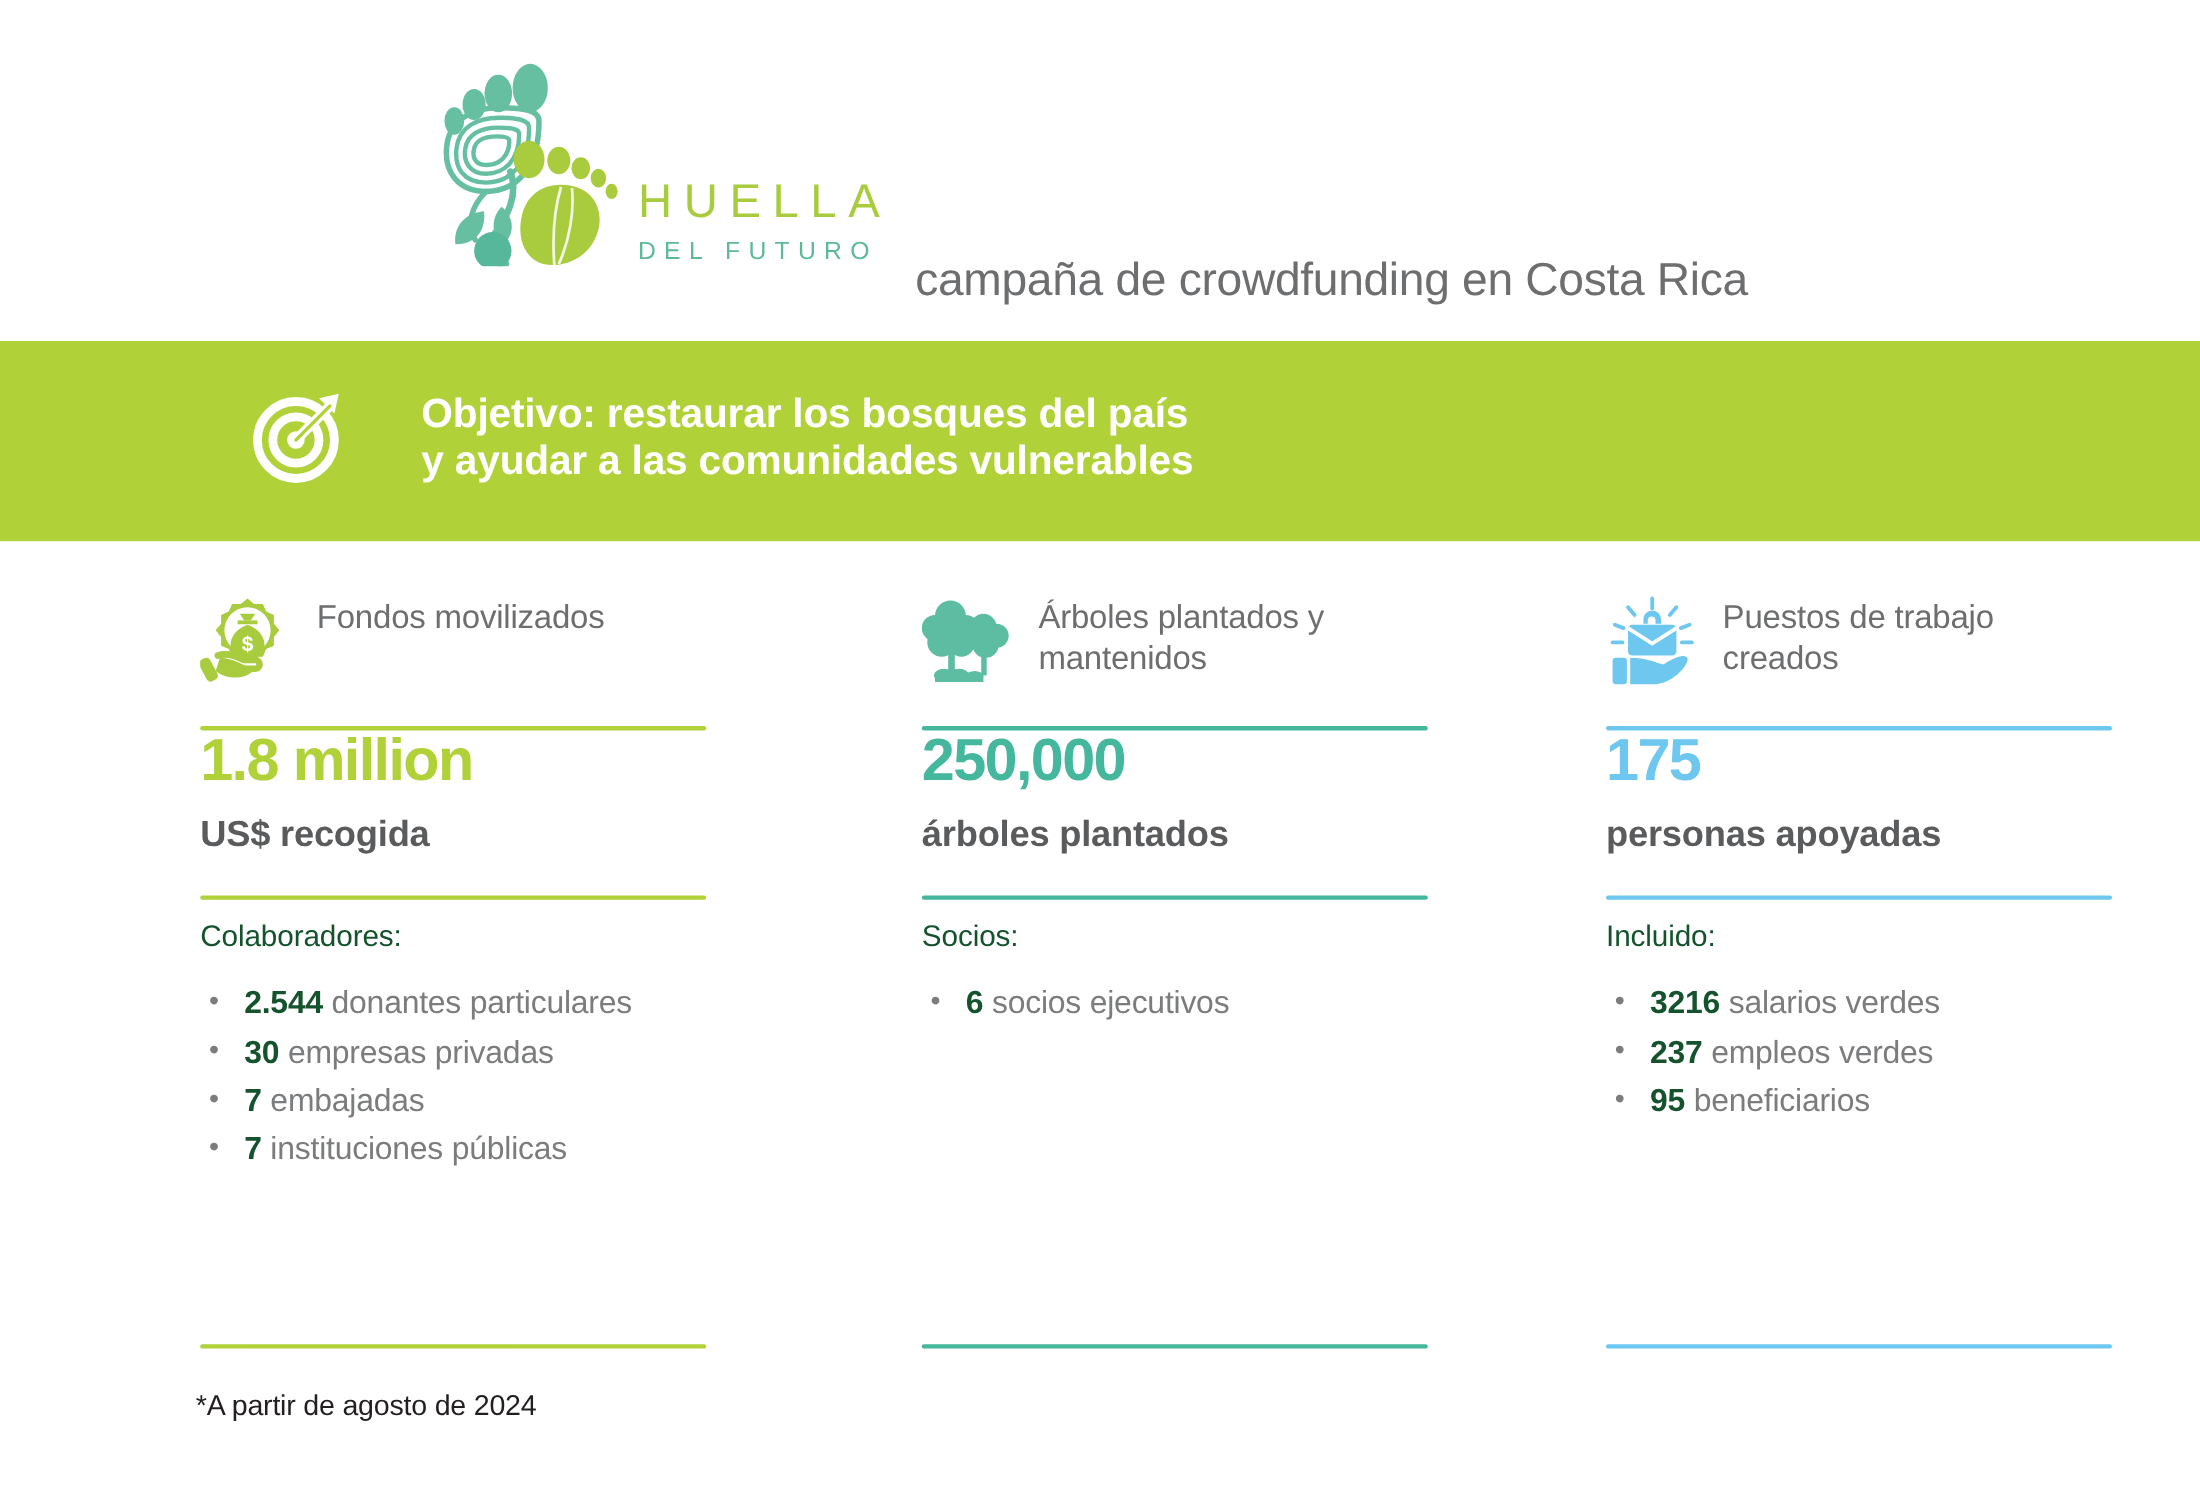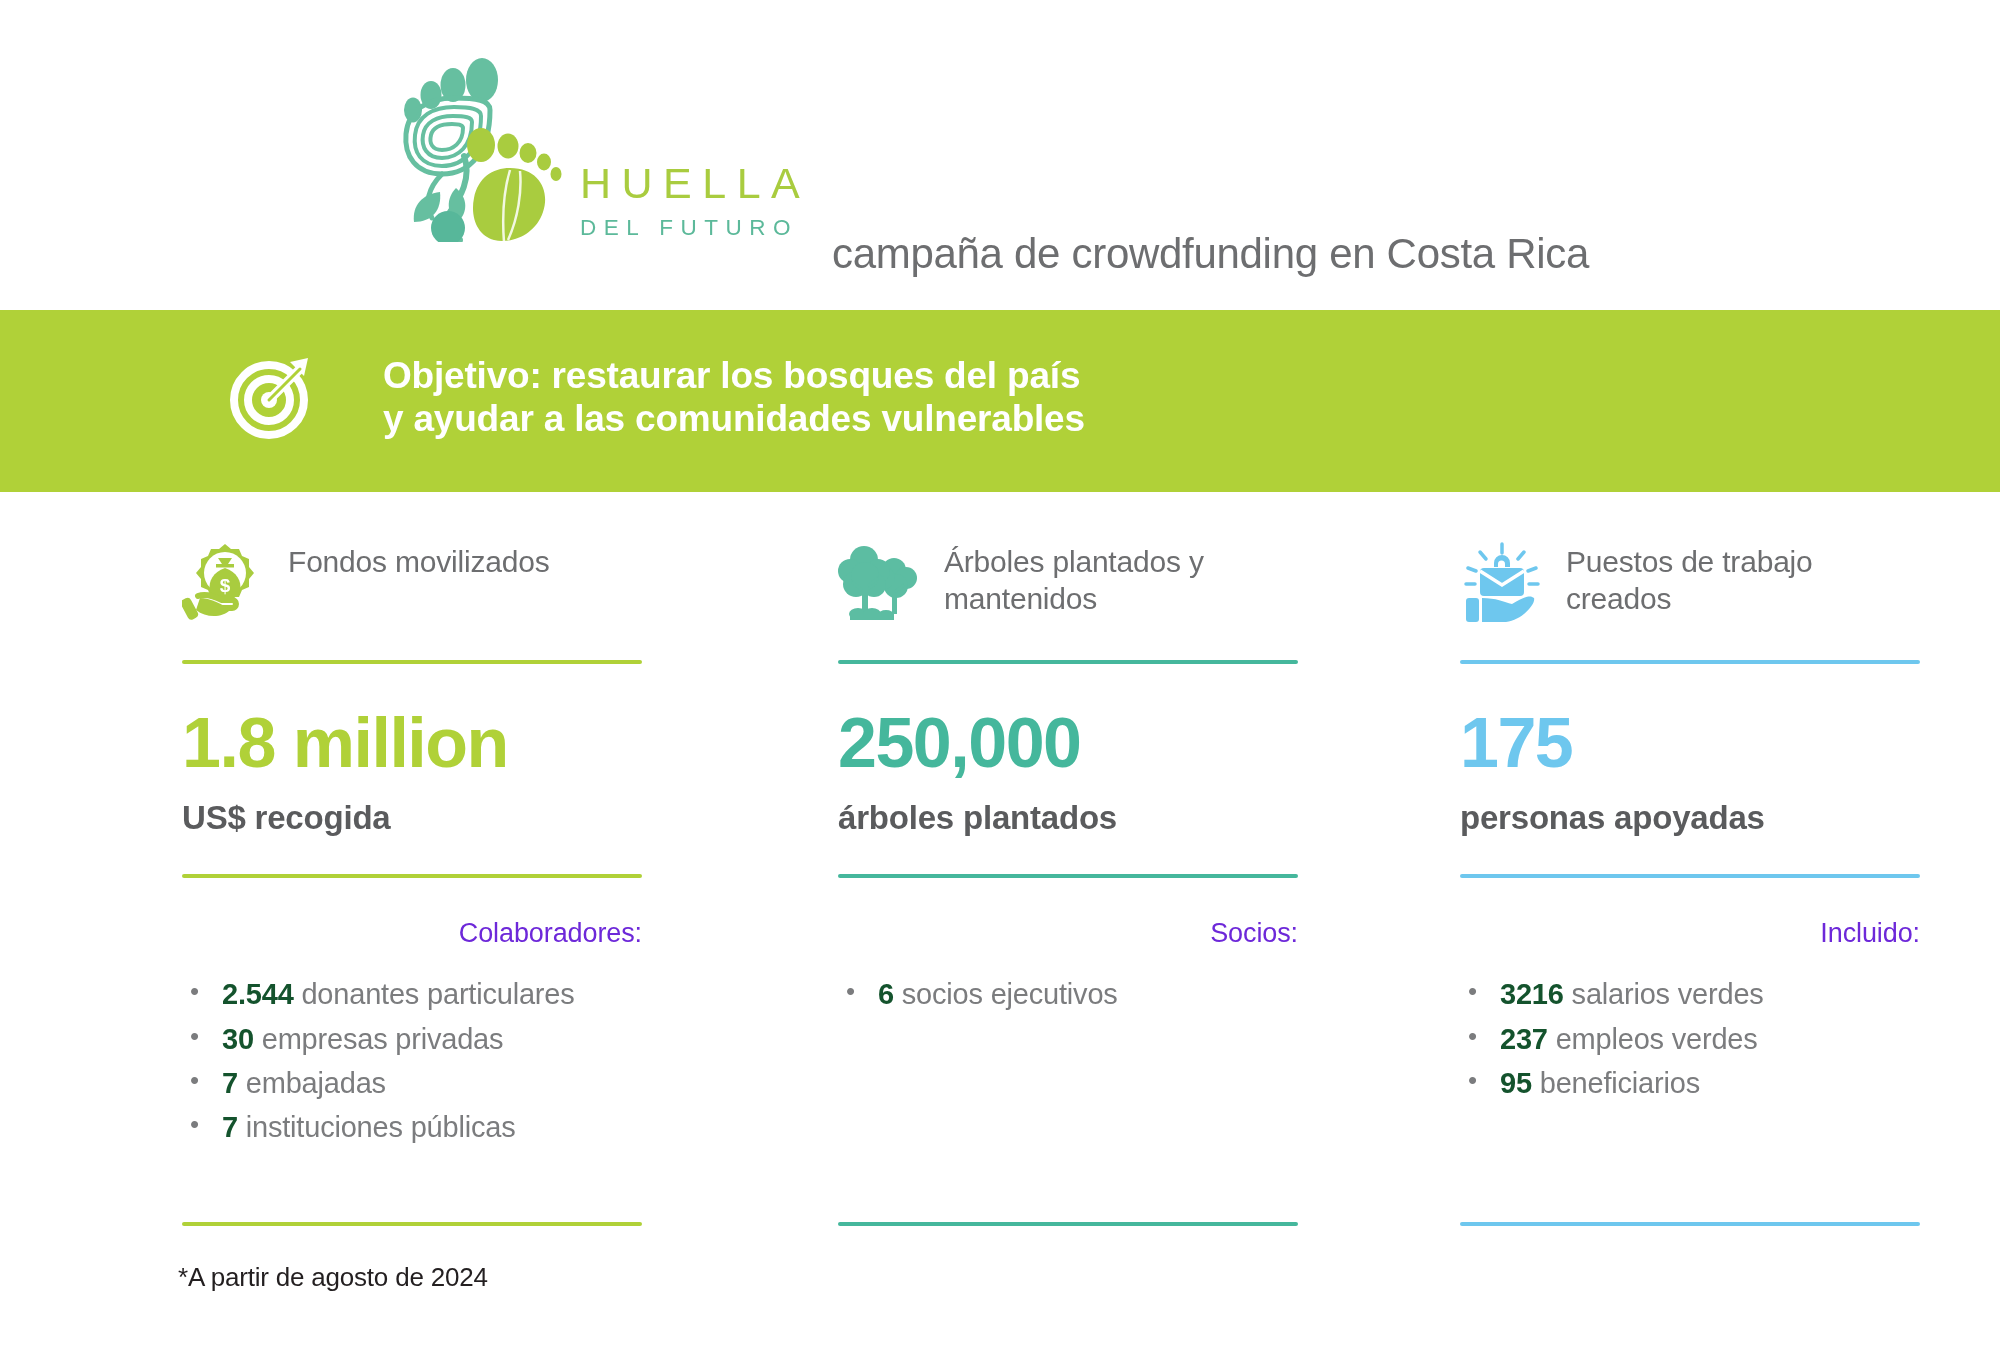--- a/index.html
+++ b/index.html
@@ -60,37 +60,37 @@
   .col-title {
     font-size: 30px; font-weight: 400; color: #6d6e70;
     line-height: 1.23; letter-spacing: -0.2px; padding-top: 4px;
   }
   .rule { height: 4px; border-radius: 2px; width: 100%; }
   .rule-green { background: #b0d138; }
   .rule-teal  { background: #45b79c; }
   .rule-blue  { background: #6ec7ee; }
 
   .big-num {
-    font-size: 70px; font-weight: 700; line-height: 1.0;
-    letter-spacing: -1.5px; margin-top: 44px;
+    font-size: 54px; font-weight: 700; line-height: 1.0;
+    letter-spacing: -1.5px; 
   }
   .num-green { color: #b0d138; }
   .num-teal  { color: #45b79c; }
   .num-blue  { color: #6ec7ee; }
 
   .big-label {
     font-size: 33px; font-weight: 700; color: #5a5b5d;
     margin-top: 22px; letter-spacing: -0.2px; line-height: 1.1;
   }
 
   .rule-2 { margin-top: 38px; }
 
   .list-head {
-    font-size: 27px; font-weight: 400; color: #6d28d9;
-    margin-top: 40px; letter-spacing: -0.1px; text-align: right;
+    font-size: 27px; font-weight: 400; color: #14532d;
+    margin-top: 18px; letter-spacing: -0.1px;
   }
   ul.items { list-style: none; margin-top: 26px; }
   ul.items li {
     position: relative; padding-left: 40px;
     font-size: 29px; font-weight: 400; color: #7b7c7e;
     line-height: 1.32; margin-bottom: 6px; letter-spacing: -0.2px;
   }
   ul.items li::before {
     content: "•"; position: absolute; left: 8px; top: -1px;
     color: #7b7c7e; font-size: 26px; line-height: 1.32;

